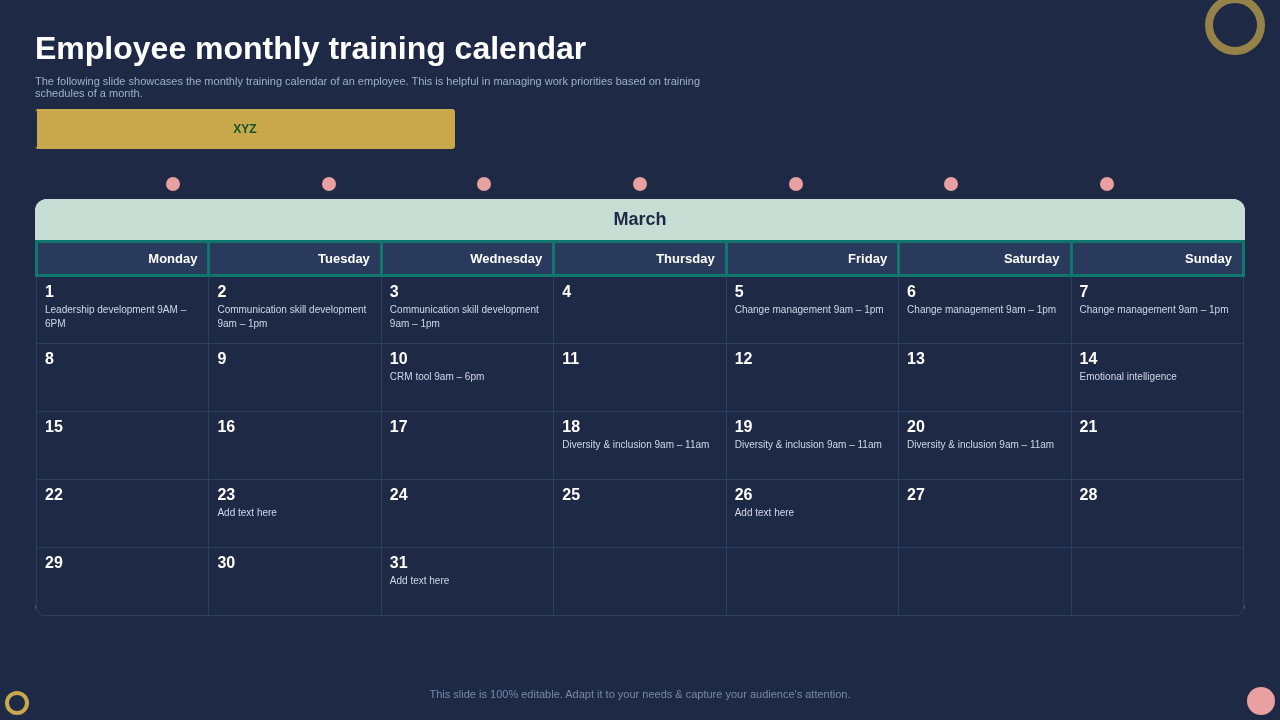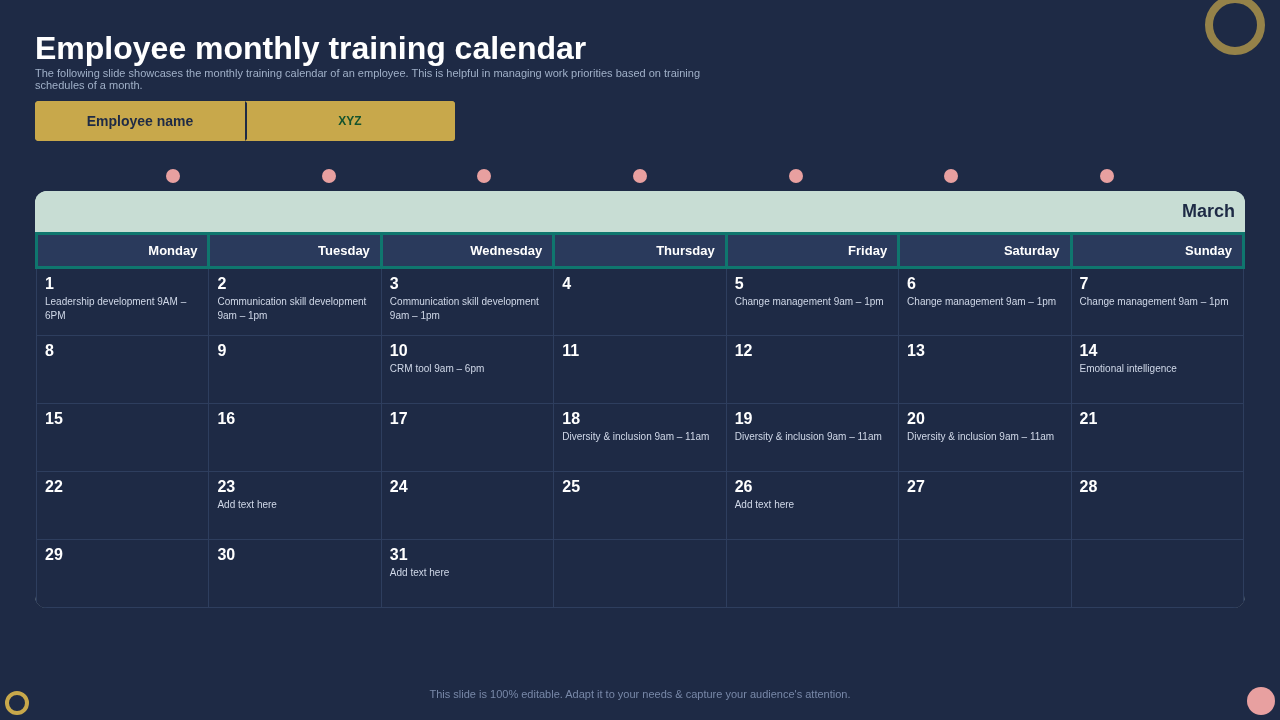--- a/index.html
+++ b/index.html
@@ -17,20 +17,21 @@
       width: 1280px;
       height: 720px;
       padding: 30px 35px 20px 35px;
       position: relative;
     }
 
     .title {
       font-size: 32px;
       font-weight: 600;
       color: #ffffff;
+      margin-bottom: 8px;
     }
 
     .subtitle {
       font-size: 11px;
       color: #a0b0c8;
       margin-bottom: 10px;
       max-width: 700px;
     }
 
     
@@ -90,21 +91,21 @@
 
     
     .calendar-wrapper {
       background-color: #c8ddd4;
       border-radius: 12px;
       overflow: hidden;
       width: 100%;
     }
     .calendar-month-header {
       background-color: #c8ddd4;
-      text-align: right;
+      text-align: center;
       padding: 10px;
       font-size: 18px;
       font-weight: 600;
       color: #1e2a45;
     }
 
     .calendar-grid {
       width: 100%;
       border-collapse: collapse;
       background-color: #1e2a45;
@@ -195,21 +196,20 @@
   <div class="deco-circle-tr"></div>
 
   <div class="deco-circle-bl"></div>
 
   <div class="deco-circle-br"></div>
 
   <h1 class="title">Employee monthly training calendar</h1>
   <p class="subtitle">The following slide showcases the monthly training calendar of an employee. This is helpful in managing  work priorities based on training schedules of a month.</p>
 
   <div class="employee-bar">
-    <div class="employee-label">Employee name</div>
     <div class="employee-value">XYZ</div>
   </div>
 
   <div class="timeline-container">
     <div class="timeline-dots">
       <div class="timeline-dot"></div>
       <div class="timeline-dot"></div>
       <div class="timeline-dot"></div>
       <div class="timeline-dot"></div>
       <div class="timeline-dot"></div>

